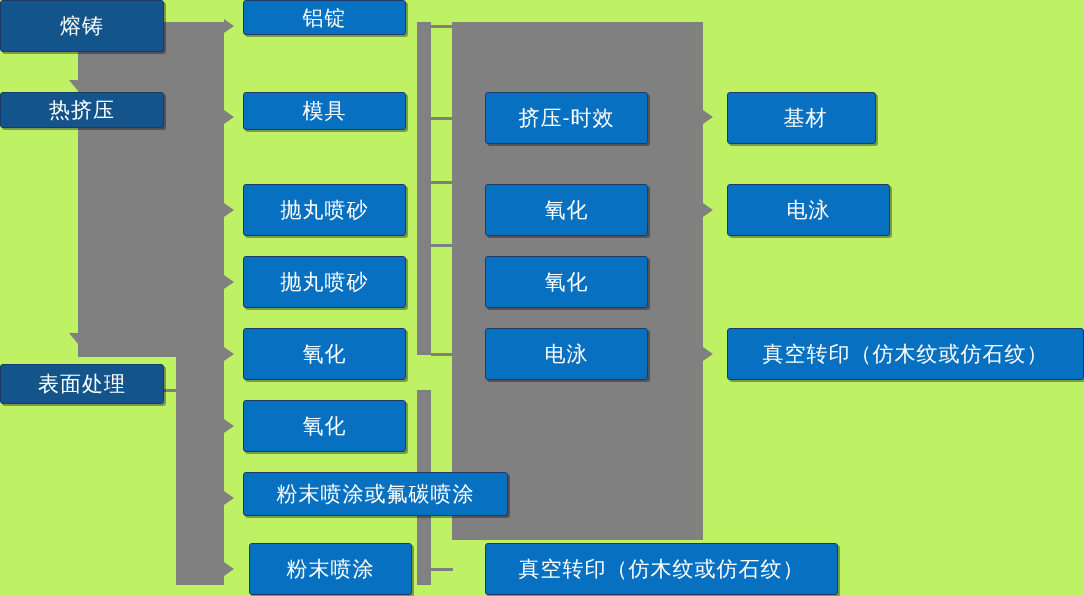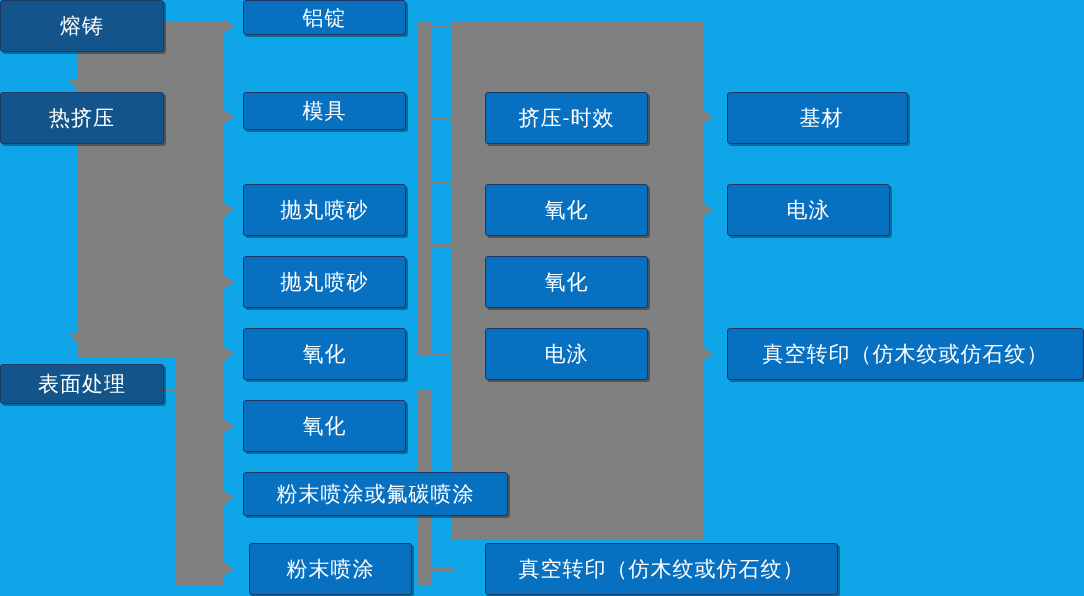--- a/index.html
+++ b/index.html
@@ -1,17 +1,17 @@
 <!DOCTYPE html>
 <html><head>
 <meta charset="utf-8">
 <style>
   html,body{margin:0;padding:0;background:#fff;}
   body{font-family:"Liberation Sans","DejaVu Sans",sans-serif;}
-  #stage{position:relative;width:1084px;height:596px;overflow:hidden;background:#0ea5e9;}
+  #stage{position:relative;width:1084px;height:596px;overflow:hidden;background:#bef264;}
 
   
   .gray{position:absolute;background:#808080;}
   .gray-arrow-down{position:absolute;width:0;height:0;
     border-left:9px solid transparent;border-right:9px solid transparent;
     border-top:11px solid #808080;}
   .tick{position:absolute;background:#808080;height:3px;}
 
   
   .box{position:absolute;box-sizing:border-box;
@@ -65,21 +65,21 @@
 
   <div class="gray" style="left:452px;top:22px;width:251px;height:518px;"></div>
 
   <div class="arr" style="left:703px;top:110px;"></div>
   <div class="arr" style="left:703px;top:203px;"></div>
   <div class="arr" style="left:703px;top:347px;"></div>
 
   <div class="box dark" style="left:0px;top:0px;width:164px;height:52px;">
     <span>熔铸</span>
   </div>
-  <div class="box dark" style="left:0px;top:92px;width:164px;height:52px;">
+  <div class="box dark" style="left:0px;top:92px;width:164px;height:36px;">
     <span>热挤压</span>
   </div>
   <div class="box dark" style="left:0px;top:364px;width:164px;height:40px;">
     <span>表面处理</span>
   </div>
 
   <div class="box bright" style="left:243px;top:0px;width:163px;height:35px;">
     <span>铝锭</span>
   </div>
   <div class="box bright" style="left:243px;top:92px;width:163px;height:38px;">
@@ -113,21 +113,21 @@
   <div class="box bright" style="left:485px;top:256px;width:163px;height:52px;">
     <span>氧化</span>
   </div>
   <div class="box bright" style="left:485px;top:328px;width:163px;height:52px;">
     <span>电泳</span>
   </div>
   <div class="box bright" style="left:485px;top:543px;width:353px;height:52px;">
     <span>真空转印（仿木纹或仿石纹）</span>
   </div>
 
-  <div class="box bright" style="left:727px;top:92px;width:181px;height:52px;padding-left:8px;">
+  <div class="box bright" style="left:727px;top:92px;width:149px;height:52px;padding-left:8px;">
     <span>基材</span>
   </div>
   <div class="box bright" style="left:727px;top:184px;width:163px;height:52px;">
     <span>电泳</span>
   </div>
   <div class="box bright" style="left:727px;top:328px;width:357px;height:52px;">
     <span>真空转印（仿木纹或仿石纹）</span>
   </div>
 
 </div>

